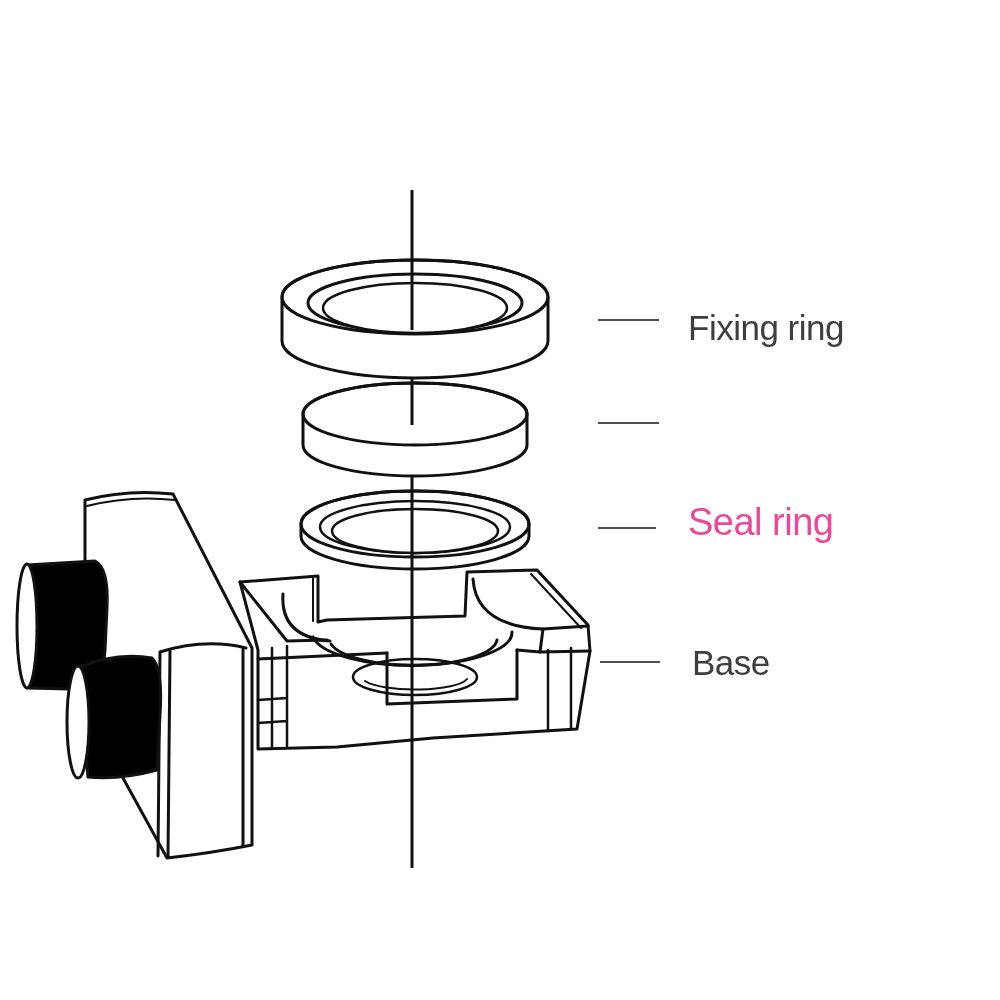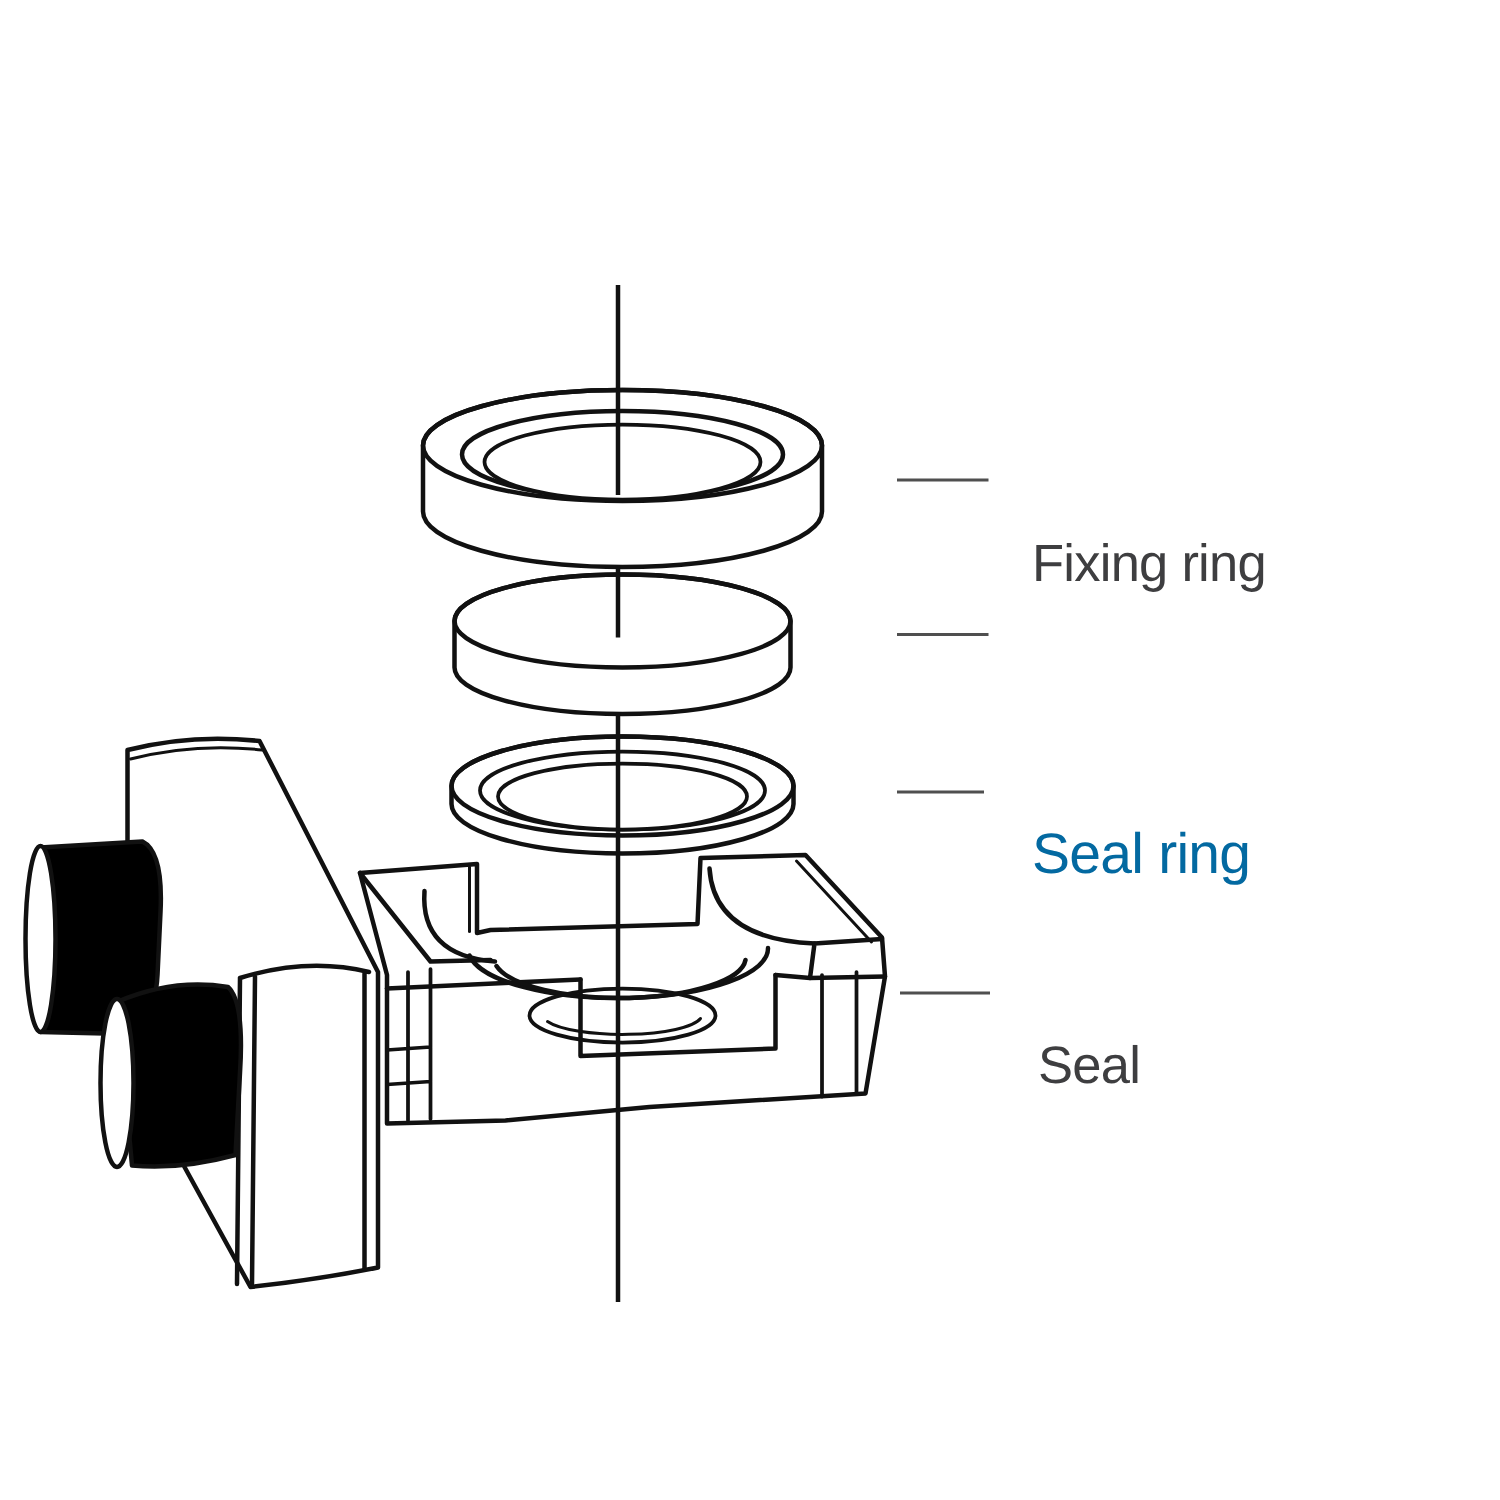--- a/index.html
+++ b/index.html
@@ -12,24 +12,23 @@
   }
   #drawing{position:absolute;left:0;top:0;width:1000px;height:1000px;}
   .label{
     position:absolute;
     color:#3e3e40;
     font-size:35px;
     letter-spacing:-0.5px;
     line-height:1;
     white-space:nowrap;
     user-select:none;
-    margin-top:48px;
   }
   .label.highlight{
-    color:#0369a1;
+    color:#ec4899;
     font-size:38px;
   }
 </style>
 </head>
 <body>
 
 <div id="canvas">
 
   <svg id="drawing" viewBox="0 0 1000 1000" xmlns="http://www.w3.org/2000/svg">
 
@@ -104,15 +103,15 @@
       <line x1="598" y1="528" x2="656" y2="528"></line>
       <line x1="600" y1="662" x2="660" y2="662"></line>
     </g>
   </svg>
 
   <div class="label" style="left:688px; top:310px;">Fixing ring</div>
 
 
   <div class="label highlight" style="left:688px; top:503px;">Seal ring</div>
 
-  <div class="label" style="left:692px; top:645px;">Seal</div>
+  <div class="label" style="left:692px; top:645px;">Base</div>
 
 </div>
 
 </body></html>

